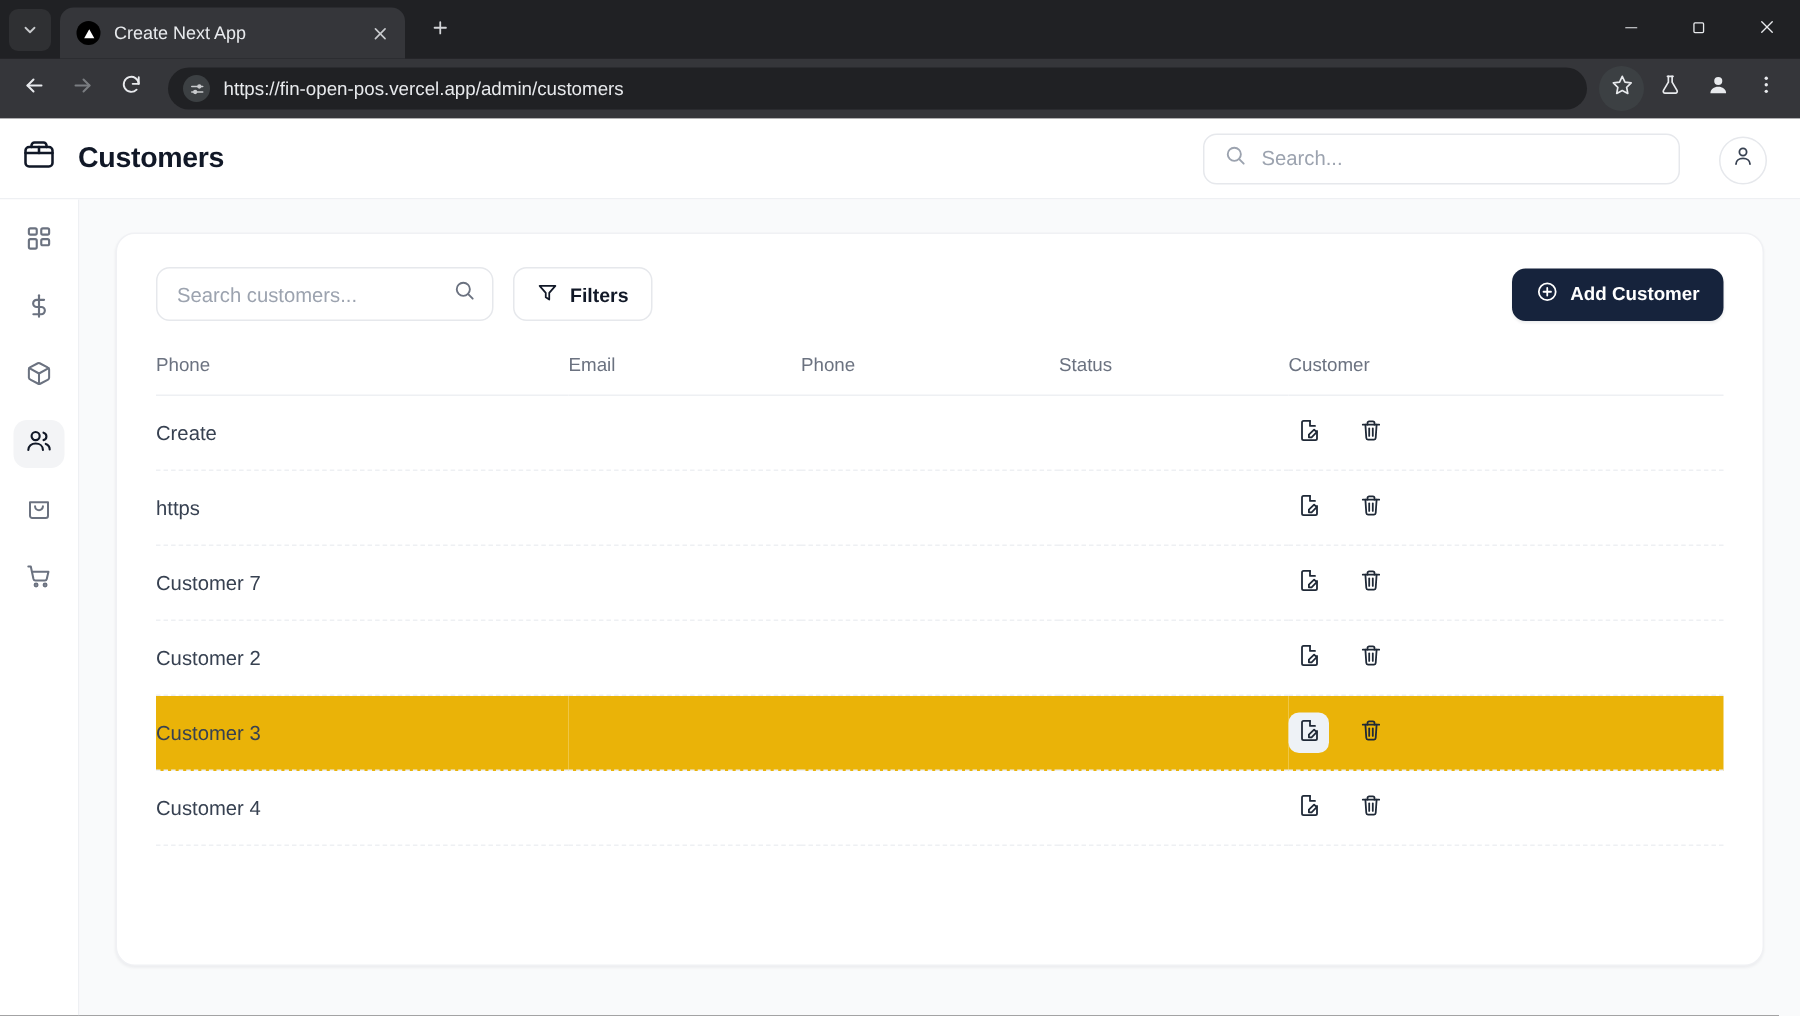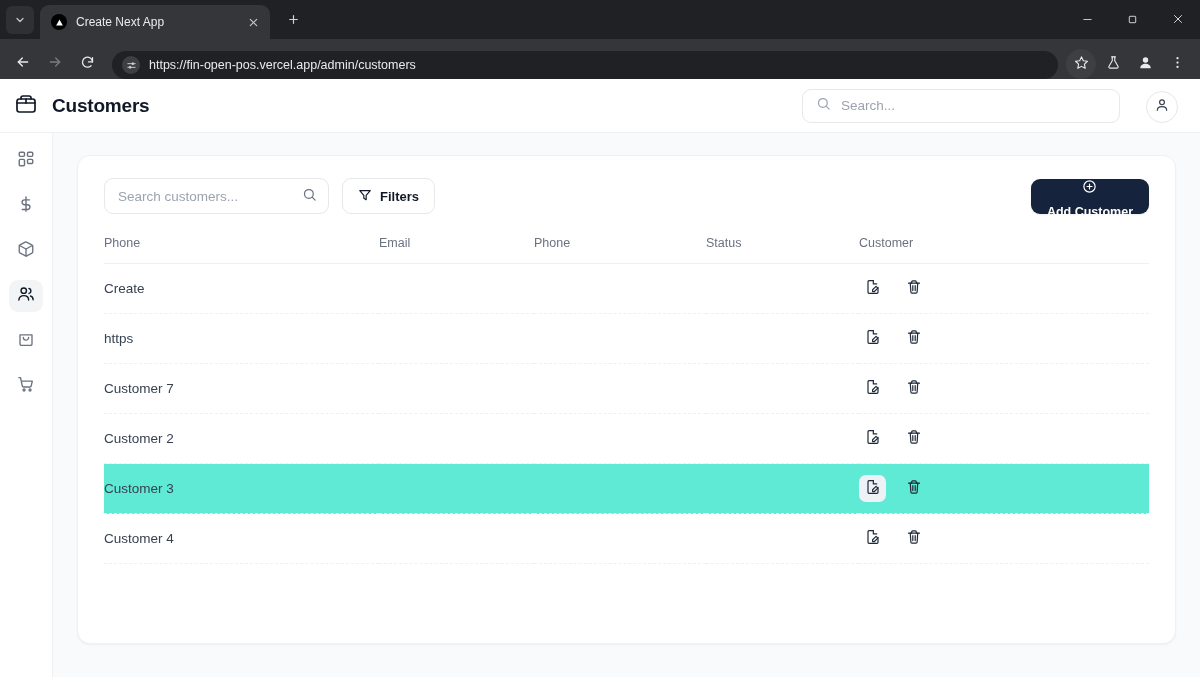--- a/index.html
+++ b/index.html
@@ -91,21 +91,21 @@
   }
   .winbtn {
     width: 45px; height: 39px;
     display: flex; align-items: center; justify-content: center;
   }
 
   .toolbar {
     height: 40px;
     background: #35363a;
     display: flex;
-    align-items: flex-end;
+    align-items: center;
     padding: 0 8px;
     gap: 2px;
     flex: 0 0 40px;
   }
   .navbtn {
     width: 30px; height: 30px;
     display: flex; align-items: center; justify-content: center;
     border-radius: 50%;
     flex: 0 0 30px;
   }
@@ -299,21 +299,20 @@
     border: 0;
     border-radius: 9px;
     display: flex;
     align-items: center;
     gap: 8px;
     padding: 0 16px;
     font-size: 12.5px;
     font-weight: 700;
     font-family: "Liberation Sans", sans-serif;
     box-shadow: 0 1px 2px rgba(16,24,40,0.08);
-    flex-direction: column;
   }
 
   
   table.cust-table {
     width: 100%;
     border-collapse: collapse;
     table-layout: fixed;
   }
   table.cust-table th {
     text-align: left;
@@ -323,21 +322,21 @@
     padding: 0 0 13px 0;
     border-bottom: 1px solid #eef0f3;
   }
   table.cust-table td {
     font-size: 13.5px;
     color: #374151;
     height: 50px;
     border-bottom: 1px dashed #eef0f3;
     vertical-align: middle;
   }
-  tr.row-hover td { background: #5eead4; }
+  tr.row-hover td { background: #eab308; }
 
   .col-name   { width: 275px; }
   .col-email  { width: 155px; }
   .col-phone  { width: 172px; }
   .col-status { width: 153px; }
   .col-actions{ width: auto; }
 
   .action-cell { white-space: nowrap; }
   .icon-btn {
     width: 27px; height: 27px;

